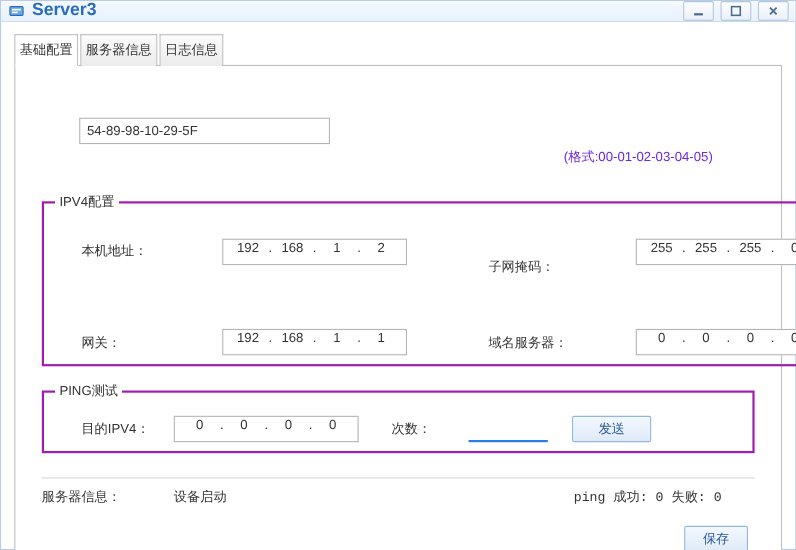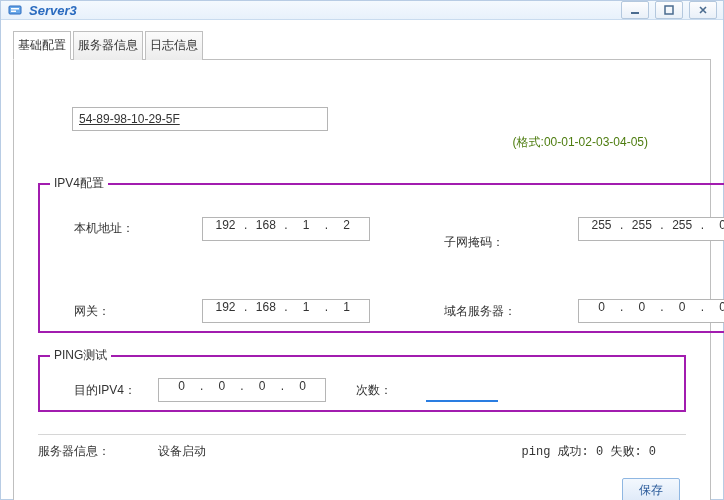--- a/index.html
+++ b/index.html
@@ -26,23 +26,22 @@
   padding: 0 6px;
 }
 .titlebar .app-icon {
   width: 16px; height: 16px;
   margin-right: 6px;
   display: flex; align-items:center; justify-content:center;
 }
 .titlebar .title {
   color: #2a6bbf;
   font-weight: bold;
-  font-size: 13px;
+  font-size: 16px;
   flex: 1;
-  font-style: italic;
 }
 .titlebar .win-controls {
   display: flex;
   gap: 6px;
 }
 .win-btn {
   width: 28px; height: 18px;
   border: 1px solid #b4c8de;
   background: linear-gradient(to bottom, #fdfdfe, #e9f0f8);
   border-radius: 2px;
@@ -99,24 +98,24 @@
   font-size: 12px;
 }
 .input-text {
   height: 24px;
   border: 1px solid #b5b5b5;
   padding: 0 6px;
   font-size: 12px;
   background: #fff;
   color: #333;
 }
-.mac-input { width: 256px; text-decoration: underline; }
+.mac-input { width: 228px; }
 .format-hint {
   margin-left: auto;
-  color: #4d7c0f;
+  color: #6d28d9;
   font-size: 12px;
   padding-right: 20px;
   margin-top: 48px;
 }
 fieldset.group {
   border: 2px solid #a21caf;
   margin-top: 14px;
   padding: 14px 18px 8px 18px;
   position: relative;
 }
@@ -303,20 +302,21 @@
             <input class="oct" value="0" style="">
               <span class="dot">.</span>
             <input class="oct" value="0" style="">
               <span class="dot">.</span>
             <input class="oct" value="0" style="">
               <span class="dot">.</span>
             <input class="oct" value="0" style="">
           </div>
           <span style="padding-left:24px;">次数：</span>
           <input class="count-input" value="" style="">
+          <button class="btn">发送</button>
         </div>
       </fieldset>
 
       <hr class="sep">
 
       <div class="status-row">
         <span class="sl1">服务器信息：</span>
         <span class="sv1">设备启动</span>
         <span class="sv2">ping 成功: 0 失败: 0</span>
       </div>

